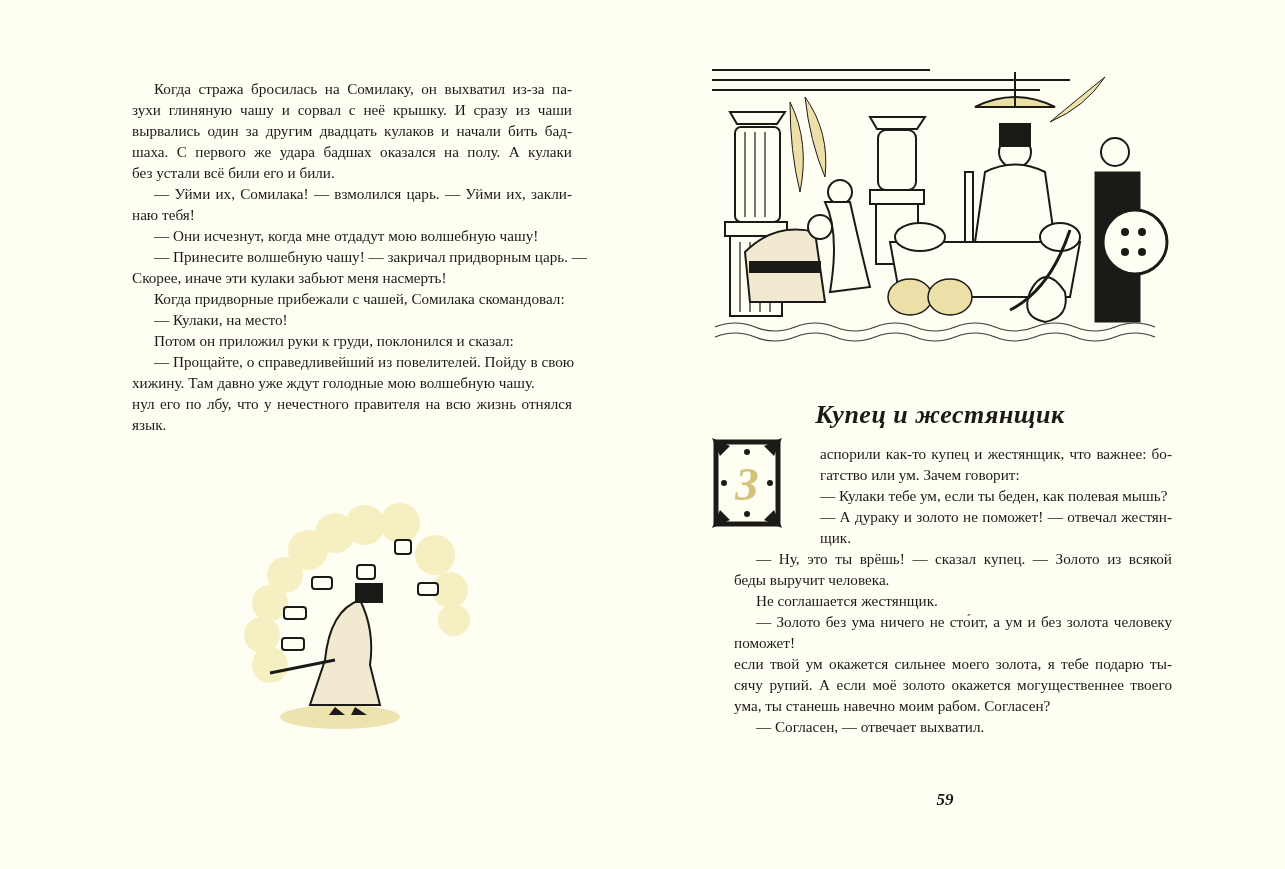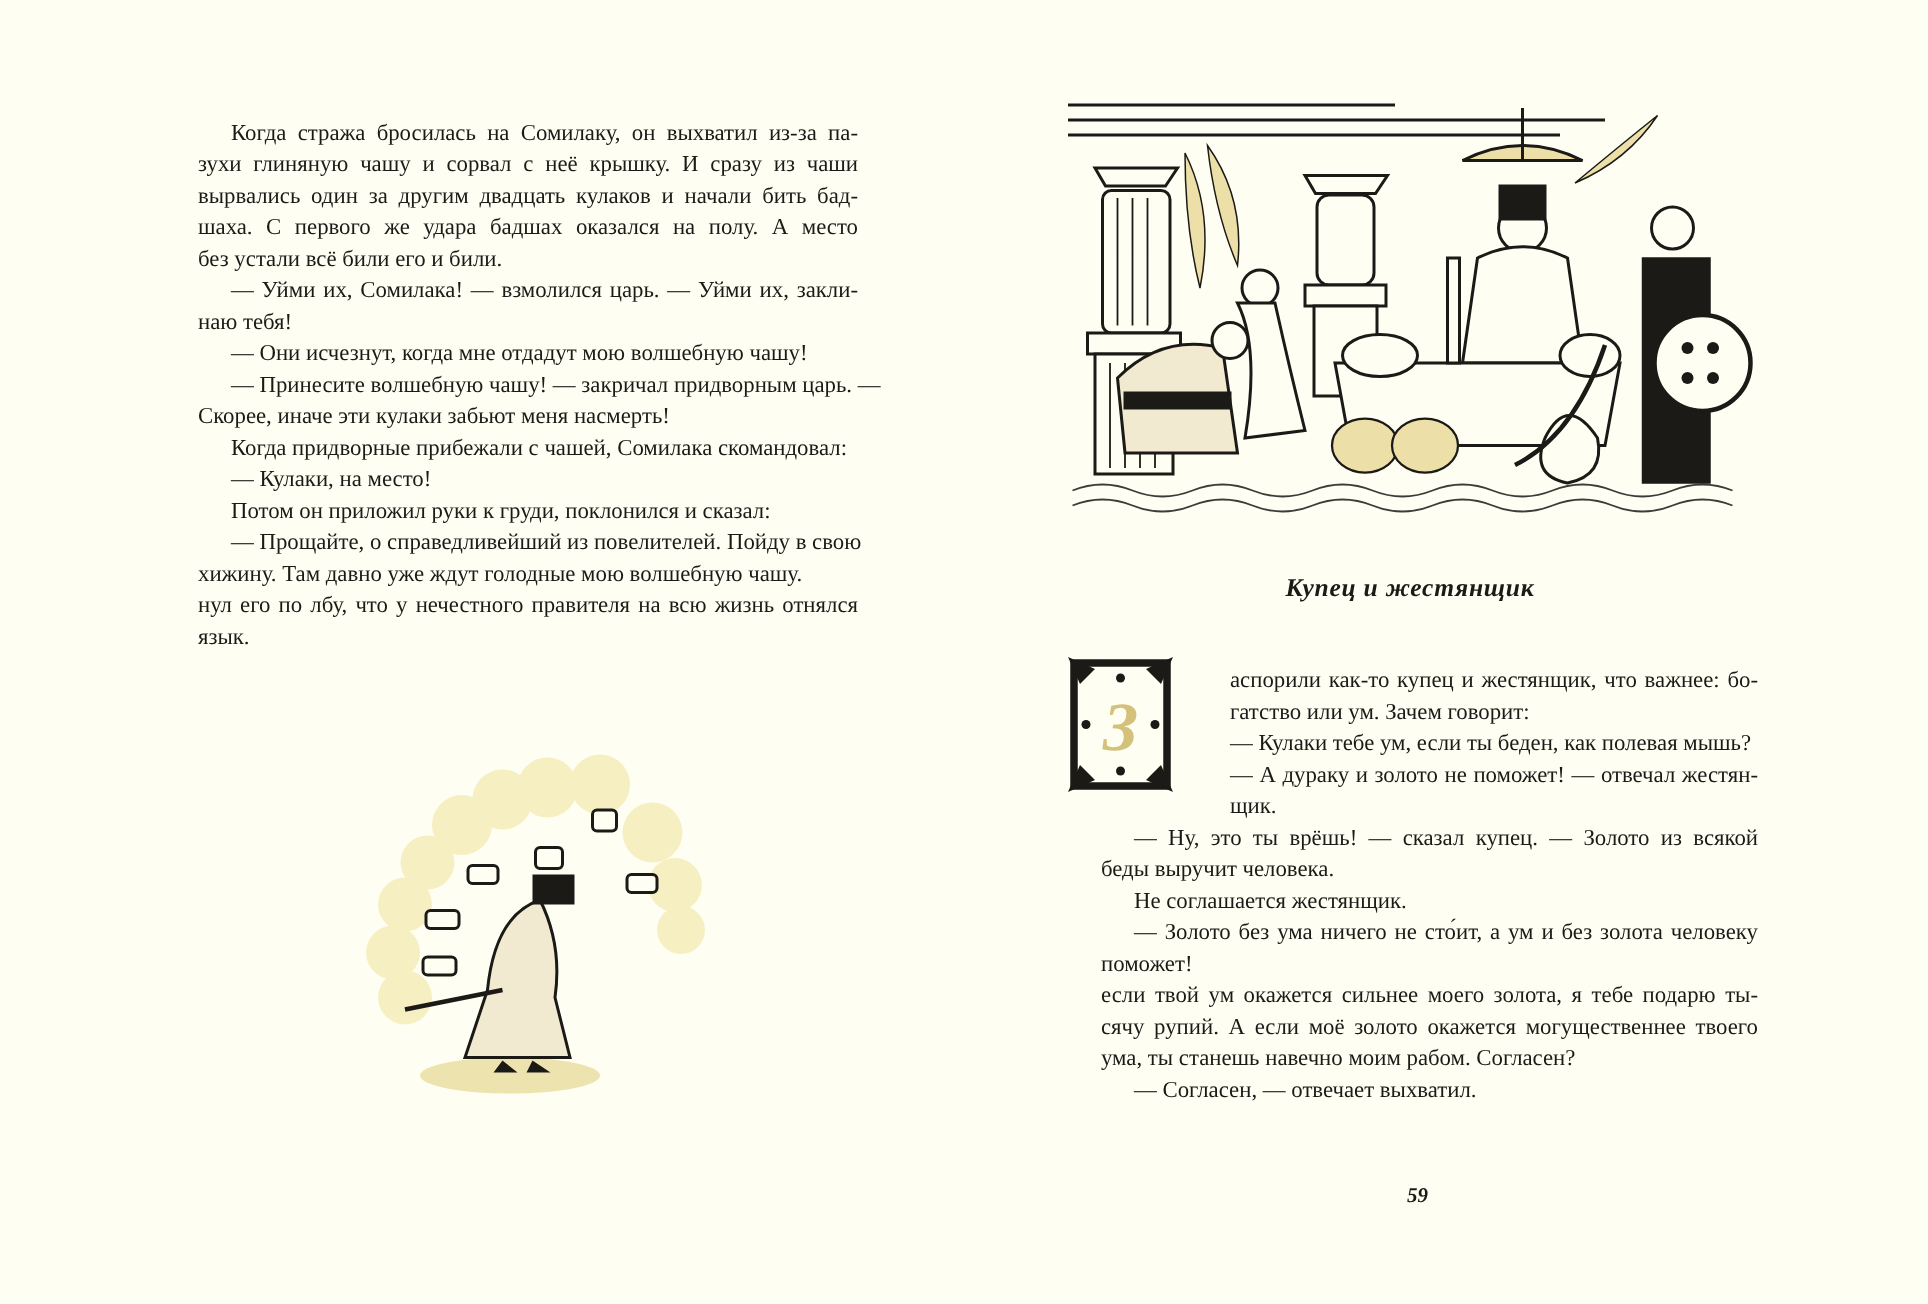--- a/index.html
+++ b/index.html
@@ -28,46 +28,46 @@
   
   .illus-top {
     position: absolute; left: 710px; top: 62px; width: 462px; height: 285px;
     background: #fffef3;
   }
   .illus-small {
     position: absolute; left: 240px; top: 495px; width: 235px; height: 240px;
   }
 
   .story-title {
-    position: absolute; left: 700px; top: 382px; width: 480px;
+    position: absolute; left: 700px; top: 400px; width: 480px;
     text-align: center; font-style: italic; font-weight: bold;
-    font-size: 17px; letter-spacing: 0.5px;
+    font-size: 26px; letter-spacing: 0.5px;
   }
 
   .right-text { left: 712px; top: 443px; width: 460px; }
   .dropcap {
     position: absolute; left: 712px; top: 438px; width: 70px; height: 90px;
   }
   .right-text .indented .ln { padding-left: 86px; }
 
   .page-number {
     position: absolute; left: 925px; top: 790px; width: 40px;
-    font-style: italic; font-weight: bold; font-size: 14px; text-align: center;
+    font-style: italic; font-weight: bold; font-size: 17px; text-align: center;
   }
 </style>
 </head>
 <body>
 
 <div class="page page-left">
   <div class="text-block left-text" id="left-text">
       <p class="para">
         <span class="ln" style="padding-left: 22px;">Когда стража бросилась на Сомилаку, он выхватил из-за па-</span>
         <span class="ln">зухи глиняную чашу и сорвал с неё крышку. И сразу из чаши</span>
         <span class="ln">вырвались один за другим двадцать кулаков и начали бить бад-</span>
-        <span class="ln">шаха. С первого же удара бадшах оказался на полу. А место</span>
+        <span class="ln">шаха. С первого же удара бадшах оказался на полу. А кулаки</span>
         <span class="ln last">без устали всё били его и били.</span>
       </p>
       <p class="para">
         <span class="ln" style="padding-left: 22px;">— Уйми их, Сомилака! — взмолился царь. — Уйми их, закли-</span>
         <span class="ln last">наю тебя!</span>
       </p>
       <p class="para">
         <span class="ln last" style="padding-left: 22px;">— Они исчезнут, когда мне отдадут мою волшебную чашу!</span>
       </p>
       <p class="para">

